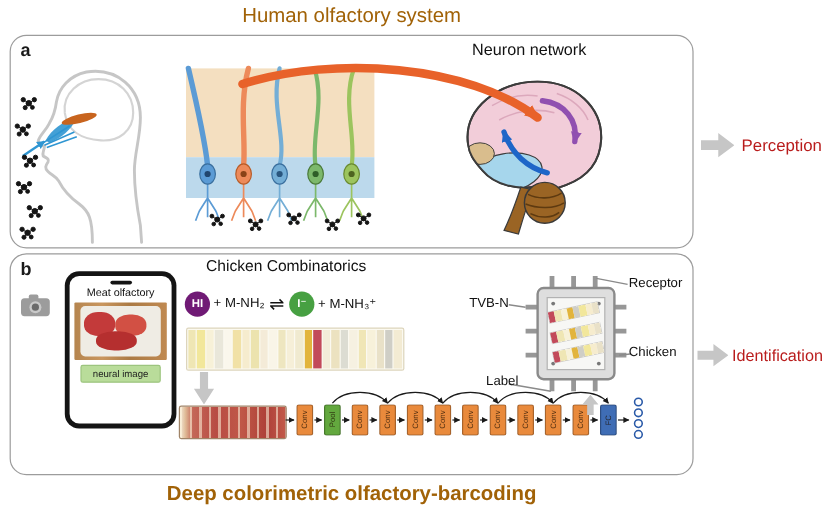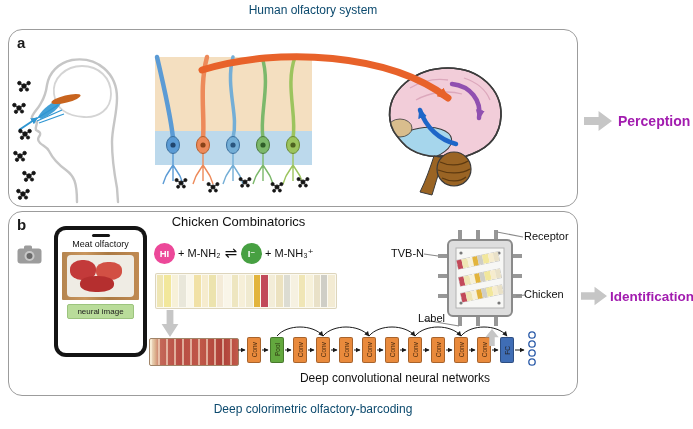--- a/index.html
+++ b/index.html
@@ -1,23 +1,23 @@
 <!DOCTYPE html>
 <html><head>
 <meta charset="utf-8">
 <style>
   * { margin:0; padding:0; box-sizing:border-box; }
   body { background:#fff; font-family:"Liberation Sans","DejaVu Sans",sans-serif; color:#1a1a1a; }
   .canvas { position:relative; width:693px; height:429px; background:#fff; overflow:hidden; }
   .abs { position:absolute; }
-  .title { position:absolute; left:0; width:586px; text-align:center; font-size:12px; color:#0c4a6e;margin-left:20px; }
+  .title { position:absolute; left:0; width:586px; text-align:center; font-size:17px; color:#a16207; }
   .panel { position:absolute; left:8px; width:570px; border:1.6px solid #9c9c9c; border-radius:14px; background:#fff; }
   .plabel { position:absolute; font-size:15px; font-weight:bold; }
   .heading { position:absolute; font-size:13.5px; text-align:center; color:#111; }
-  .outlabel { position:absolute; font-size:13.5px; color:#a21caf;font-weight:bold; }
+  .outlabel { position:absolute; font-size:13.5px; color:#b91c1c; }
   .gray-arrow { position:absolute; background:#c6c6c6; }
   .ar-right { clip-path:polygon(0 33%,52% 33%,52% 8%,100% 50%,52% 92%,52% 67%,0 67%); }
   .ar-down  { clip-path:polygon(33% 0,67% 0,67% 52%,92% 52%,50% 100%,8% 52%,33% 52%); }
   .ar-up    { clip-path:polygon(50% 0,92% 48%,67% 48%,67% 100%,33% 100%,33% 48%,8% 48%); }
   svg.abs { position:absolute; overflow:visible; }
 
   
   .receptor-panel { position:absolute; left:155px; top:57px; width:157px; height:138px; }
 
   
@@ -32,21 +32,21 @@
   .m1 { left:8px; top:8px; width:26px; height:20px; background:#c33a3a; }
   .m2 { left:34px; top:10px; width:26px; height:18px; background:#d25044; }
   .m3 { left:18px; top:24px; width:34px; height:16px; background:#b52f2f; }
   .capture-btn { margin:4px 9px 0; background:#b9dc9a; border:1px solid #9cc47e; border-radius:2px;
       font-size:8px; text-align:center; padding:2px 0; color:#1d1d1d; }
 
   
   .equation { position:absolute; left:154px; top:241px; height:24px; display:flex; align-items:center; gap:3px; }
   .chem-circle { width:21px; height:21px; border-radius:50%; color:#fff; font-size:9.5px; font-weight:bold;
       display:flex; align-items:center; justify-content:center; }
-  .circ-orange { background:#ec4899; }
+  .circ-orange { background:#701a75; }
   .circ-green { background:#47a042; }
   .chem-text { font-size:11px; color:#111; }
   .equilibrium { font-size:15px; color:#111; margin:0 1px; }
 
   
   .barcode-strip { position:absolute; left:156px; top:274px; width:180px; height:34px; display:flex; gap:1px;
       padding:1px; background:#fbf9f0; box-shadow:0 0 0 1px #ddd5bc; border-radius:1px; }
   .bcbar { flex:1; }
 
   
@@ -71,20 +71,21 @@
 </style>
 </head>
 <body>
 
 <div class="canvas">
 
   <div class="title" style="top:3px;">Human olfactory system</div>
 
   <div class="panel" style="top:29px; height:178px;">
     <div class="plabel" style="left:8px; top:4px;">a</div>
+    <div class="heading" style="left:362px; top:4px; width:140px;">Neuron network</div>
   </div>
 
   <svg class="abs" style="left:14px; top:50px;" width="124" height="152" viewBox="0 0 124 152">
     <defs>
       <g id="molA" stroke="#141414" stroke-width="0.8" fill="#141414">
         <line x1="0" y1="0" x2="4.2" y2="-2.6"></line>
           <line x1="0" y1="0" x2="-4.2" y2="-2.6"></line>
         <line x1="0" y1="0" x2="2.8" y2="3.2"></line>
           <line x1="0" y1="0" x2="-2.8" y2="3.4"></line>
         <circle cx="0" cy="0" r="2.3"></circle>
@@ -341,21 +342,20 @@
           <span>Conv</span>
         </div>
         <div class="cnn-block" style="left: 240px; background: rgb(233, 138, 60);">
           <span>Conv</span>
         </div>
         <div class="cnn-block" style="left: 263px; background: rgb(63, 109, 181);">
           <span>FC</span>
         </div>
       </div>
   </div>
-  <div class="cnn-caption">Deep convolutional neural networks</div>
 
   <div class="gray-arrow ar-up" style="left:484px; top:329px; width:16px; height:17px;"></div>
 
   <div class="chip">
     <svg width="100" height="104" viewBox="0 0 100 104">
       <g stroke="#979797" stroke-width="4">
         <path d="M30 14 V4 M48 14 V4 M66 14 V4"></path>
         <path d="M30 90 V100 M48 90 V100 M66 90 V100"></path>
         <path d="M18 30 H8 M18 50 H8 M18 70 H8"></path>
         <path d="M82 30 H92 M82 50 H92 M82 70 H92"></path>
@@ -405,20 +405,20 @@
     <g stroke="#8a8a8a" stroke-width="1.2">
       <line x1="48" y1="28" x2="62" y2="30"></line>
       <line x1="121" y1="6" x2="147" y2="11"></line>
       <line x1="140" y1="70" x2="149" y2="69"></line>
       <line x1="48" y1="94" x2="83" y2="100"></line>
     </g>
   </svg>
   <div class="chip-label" style="left:378px; top:247px; width:46px; text-align:right;">TVB-N</div>
   <div class="chip-label" style="left:524px; top:230px;">Receptor</div>
   <div class="chip-label" style="left:524px; top:288px;">Chicken</div>
-  <div class="chip-label" style="left:405px; top:312px; width:40px; text-align:right;">Label</div>
+  <div class="chip-label" style="left:392px; top:312px; width:40px; text-align:right;">Label</div>
 
   <div class="gray-arrow ar-right" style="left:581px; top:285px; width:26px; height:22px;"></div>
   <div class="outlabel" style="left:610px; top:289px;">Identification</div>
 
-  <div class="title" style="top:402px;">Deep colorimetric olfactory-barcoding</div>
+  <div class="title" style="top:402px;font-weight:bold;">Deep colorimetric olfactory-barcoding</div>
 
 </div>
 
 </body></html>

